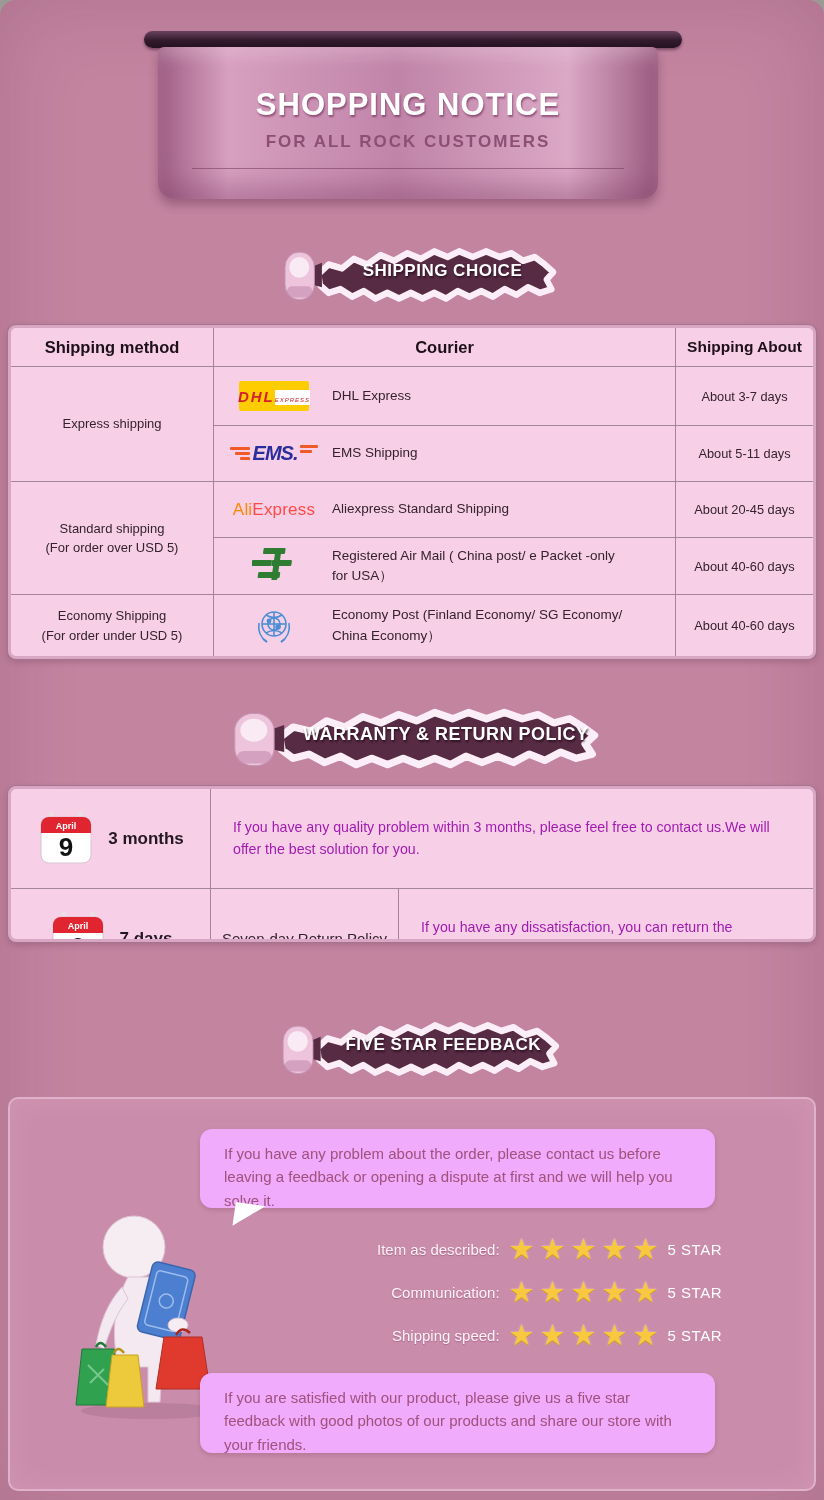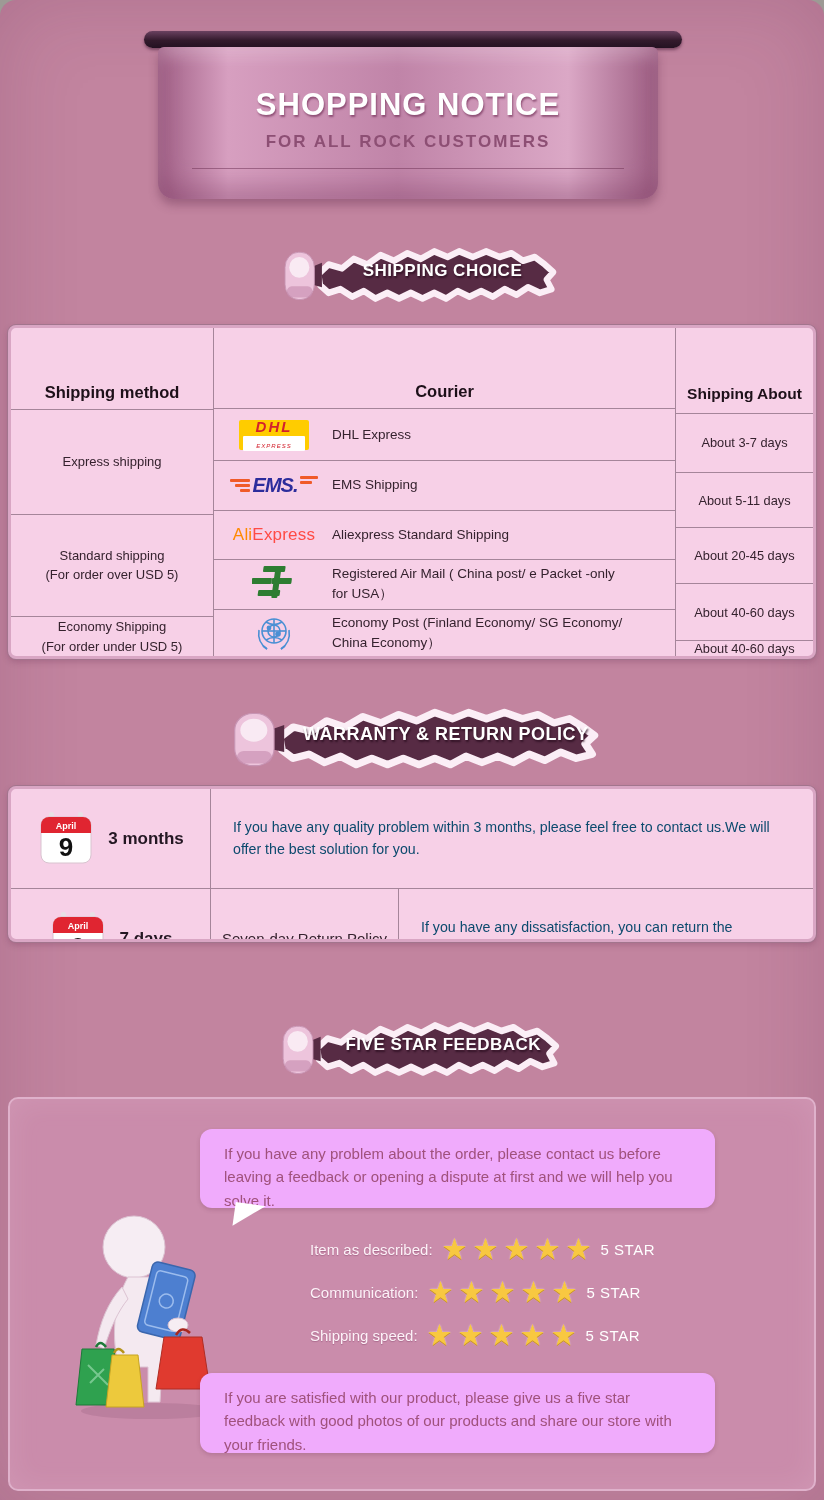--- a/index.html
+++ b/index.html
@@ -60,51 +60,51 @@
 
   .ship-table { display:flex; width:100%; height:100%; color:#241723; }
   .s-col { display:flex; flex-direction:column; }
   .s-col + .s-col { border-left:1px solid #a5859a; }
   .s-col-method { width:202px; }
   .s-col-courier { flex:1; }
   .s-col-time { width:138px; }
   .s-cell { border-top:1px solid #a5859a; display:flex; align-items:center; justify-content:center; text-align:center; }
   .s-head {
     height:38px; border-top:none; font-weight:bold; font-size:16.5px; color:#1d1019;
-    display:flex; align-items:center; justify-content:center;margin-top:47px;
+    display:flex; align-items:center; justify-content:center;
   }
   .s-method { flex-direction:column; font-size:13px; line-height:1.5; color:#35222e; }
   .s-courier { justify-content:flex-start; text-align:left; padding-left:22px; gap:20px; font-size:13.5px; color:#35222e; }
   .s-time { font-size:12.8px; color:#35222e; }
   .courier-name { max-width:300px; line-height:1.5; }
   .logo-box { width:76px; display:flex; align-items:center; justify-content:center; flex:none; }
 
   
-  .dhl { width:70px; height:30px; background:#ffcc00; border-radius:2px; display:flex; flex-direction:column; align-items:center; justify-content:center; }
+  .dhl { width:70px; height:30px; background:#ffcc00; border-radius:2px; display:flex; align-items:center; justify-content:center; }
   .dhl-word { color:#d3202c; font-weight:bold; font-style:italic; font-size:15px; letter-spacing:2px; line-height:1; }
   .dhl-sub-strip { margin-top:2px; background:#fff; width:62px; text-align:center; border-radius:1px; }
   .dhl-sub { color:#d3202c; font-style:italic; font-size:6px; letter-spacing:1px; }
   .ems { display:flex; align-items:center; gap:3px; }
   .stripes { display:flex; flex-direction:column; gap:2px; }
   .stripes i { display:block; height:3px; background:#f05a28; border-radius:1px; }
   .stripes-l { align-items:flex-end; }
   .stripes-l i:nth-child(1){width:20px;} .stripes-l i:nth-child(2){width:15px;} .stripes-l i:nth-child(3){width:10px;}
   .stripes-r { align-items:flex-start; margin-top:-10px; }
   .stripes-r i:nth-child(1){width:18px;} .stripes-r i:nth-child(2){width:12px;}
   .ems-word { color:#2c2d9c; font-weight:bold; font-style:italic; font-size:20px; letter-spacing:-1px; }
   .ali { font-size:17px; letter-spacing:.2px; }
   .ali-a { color:#ff8a00; } .ali-b { color:#ff4b45; }
 
   
   .w-row { display:flex; height:99px; color:#241723; }
   .w-row + .w-row { border-top:1px solid #a5859a; height:100px; }
   .w-c { display:flex; align-items:center; }
   .w-c1 { width:200px; border-right:1px solid #a5859a; justify-content:center; gap:13px; }
   .w-c2 { width:188px; border-right:1px solid #a5859a; justify-content:center; font-size:15px; color:#35222e; }
-  .w-c3 { flex:1; padding:10px 20px 10px 22px; font-size:14.2px; line-height:1.5; color:#0c4a6e; }
+  .w-c3 { flex:1; padding:10px 20px 10px 22px; font-size:14.2px; line-height:1.5; color:#a21caf; }
   .w-label { font-weight:bold; font-size:17px; color:#241723; }
 
   
   .fb-panel {
     position:absolute; left:8px; top:1097px; width:808px; height:394px;
     background:#ca8cab; border:2px solid #dfb1cb; border-radius:10px;
     box-shadow:inset 0 0 30px rgba(255,230,245,.12);
   }
   .bubble {
     position:absolute; background:#f0abfc; border-radius:12px;
@@ -114,21 +114,21 @@
   .bubble-top { left:190px; top:30px; width:515px; height:79px; }
   .bubble-top .tail {
     position:absolute; left:34px; bottom:-20px; width:0; height:0;
     border-top:24px solid #fff; border-right:30px solid transparent; transform:rotate(8deg);
   }
   .bubble-bottom { left:190px; top:274px; width:515px; height:80px; }
 
   .figure { position:absolute; left:46px; top:108px; width:195px; height:215px; }
 
   .ratings { position:absolute; left:300px; top:133px; width:412px; display:flex; flex-direction:column; gap:9px; }
-  .rating-row { display:flex; align-items:center; gap:9px; height:34px; }
+  .rating-row { display:flex; align-items:center; justify-content:flex-end; gap:9px; height:34px; }
   .rating-label { color:#fdf2f8; font-size:15px; text-shadow:0 1px 1px rgba(120,55,95,.4); }
   .stars { display:flex; gap:5px; }
   .star { font-size:29px; line-height:29px; color:#f8c841; text-shadow:0 1px 0 #c79222, 0 0 2px rgba(255,255,255,.6); }
   .rating-value { color:#fff; font-size:15px; letter-spacing:.5px; }
 </style>
 </head>
 <body>
 
 <div class="page">
 

